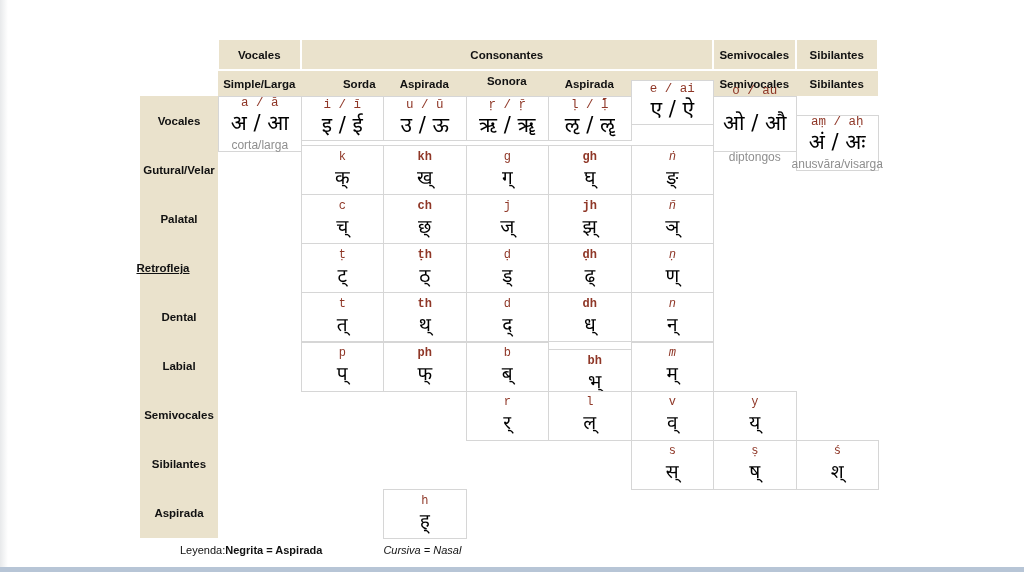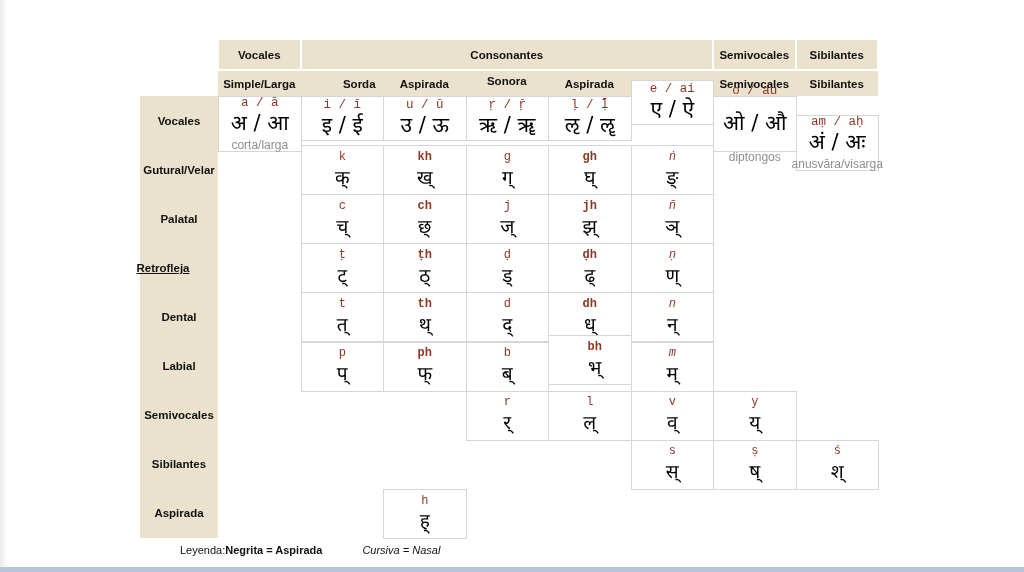--- a/index.html
+++ b/index.html
@@ -20,21 +20,21 @@
   .cell{position:absolute;background:#fff;border:1px solid #D6D6D6;box-sizing:border-box;
          display:flex;flex-direction:column;align-items:center;justify-content:center;z-index:1;}
   .cell.vrow{z-index:2;}
   .iast{font-family:Liberation Mono, monospace;font-size:12px;color:#8F3727;line-height:1.15;white-space:nowrap;}
   .iast.bold{font-weight:bold;}
   .iast.italic{font-style:italic;}
   .deva{font-family:"DejaVu Sans",sans-serif;font-size:19px;color:#000;line-height:1.3;white-space:nowrap;}
   .vrow .deva{font-size:21px;}
   .vrow .iast{font-size:12.5px;}
   .caption{font-size:12px;color:#8F8F8F;line-height:1.1;margin-top:1px;white-space:nowrap;}
-  .legend{position:absolute;left:180px;top:544px;display:flex;gap:40px;align-items:baseline;
+  .legend{position:absolute;left:180px;top:544px;display:flex;gap:61px;align-items:baseline;
          font-size:11px;}
   .legend .grp{white-space:nowrap;}
   .legend .it{font-style:italic;white-space:nowrap;}
   .legend .red{color:#AC4433;white-space:nowrap;}
   .bottom-bar{position:absolute;left:0;bottom:0;width:100%;height:5px;background:#B7C5D6;}
 </style>
 </head>
 <body>
 
 <div class="stage">
@@ -180,21 +180,21 @@
         <div class="deva">प्</div>
       </div>
       <div class="cell" style="left: 383px; top: 341.5px; width: 83.5px; height: 50.1px;">
         <div class="iast bold">ph</div>
         <div class="deva">फ्</div>
       </div>
       <div class="cell" style="left: 465.5px; top: 341.5px; width: 83.5px; height: 50.1px;">
         <div class="iast">b</div>
         <div class="deva">ब्</div>
       </div>
-      <div class="cell" style="left: 548px; top: 335px; width: 83.5px; height: 50.1px; padding-left: 10px;">
+      <div class="cell" style="left: 548px; top: 349px; width: 83.5px; height: 50.1px; padding-left: 10px;">
         <div class="iast bold">bh</div>
         <div class="deva">भ्</div>
       </div>
       <div class="cell" style="left: 630.5px; top: 341.5px; width: 83.5px; height: 50.1px;">
         <div class="iast italic">m</div>
         <div class="deva">म्</div>
       </div>
       <div class="rlabel" style="left: 140px; top: 390.6px; width: 78px; height: 49.1px;">Semivocales</div>
       <div class="cell" style="left: 465.5px; top: 390.6px; width: 83.5px; height: 50.1px;">
         <div class="iast">r</div>

